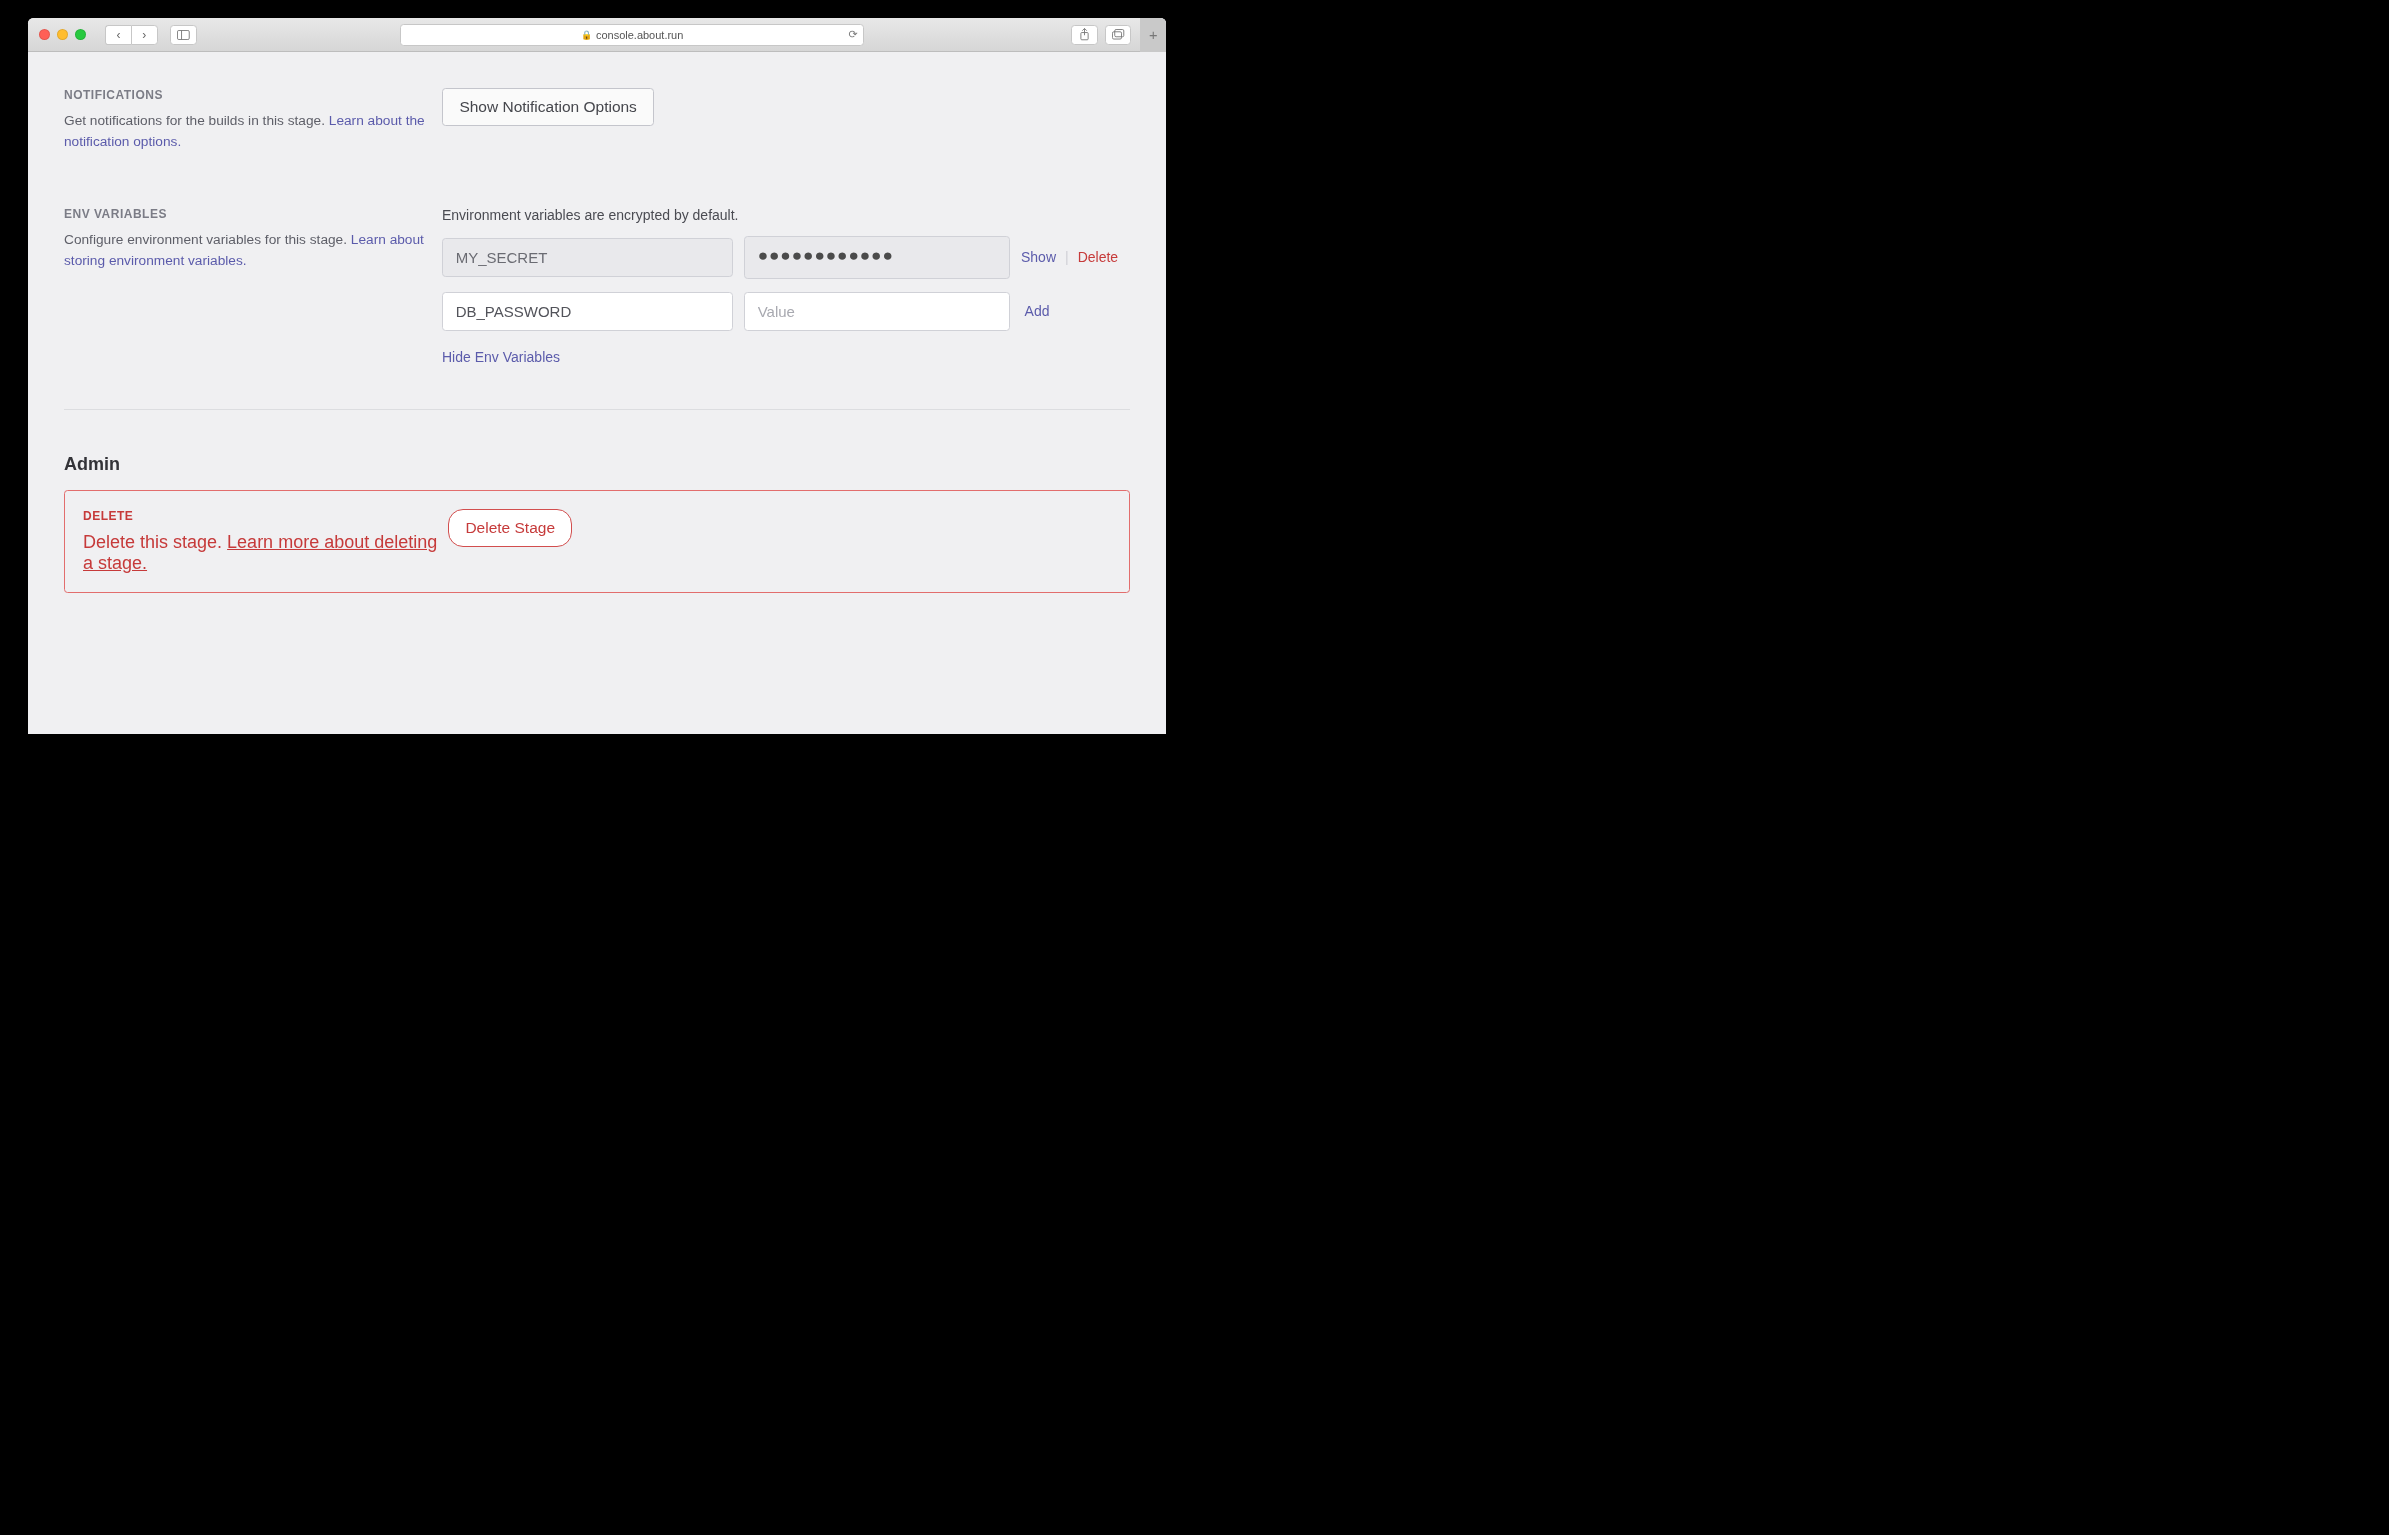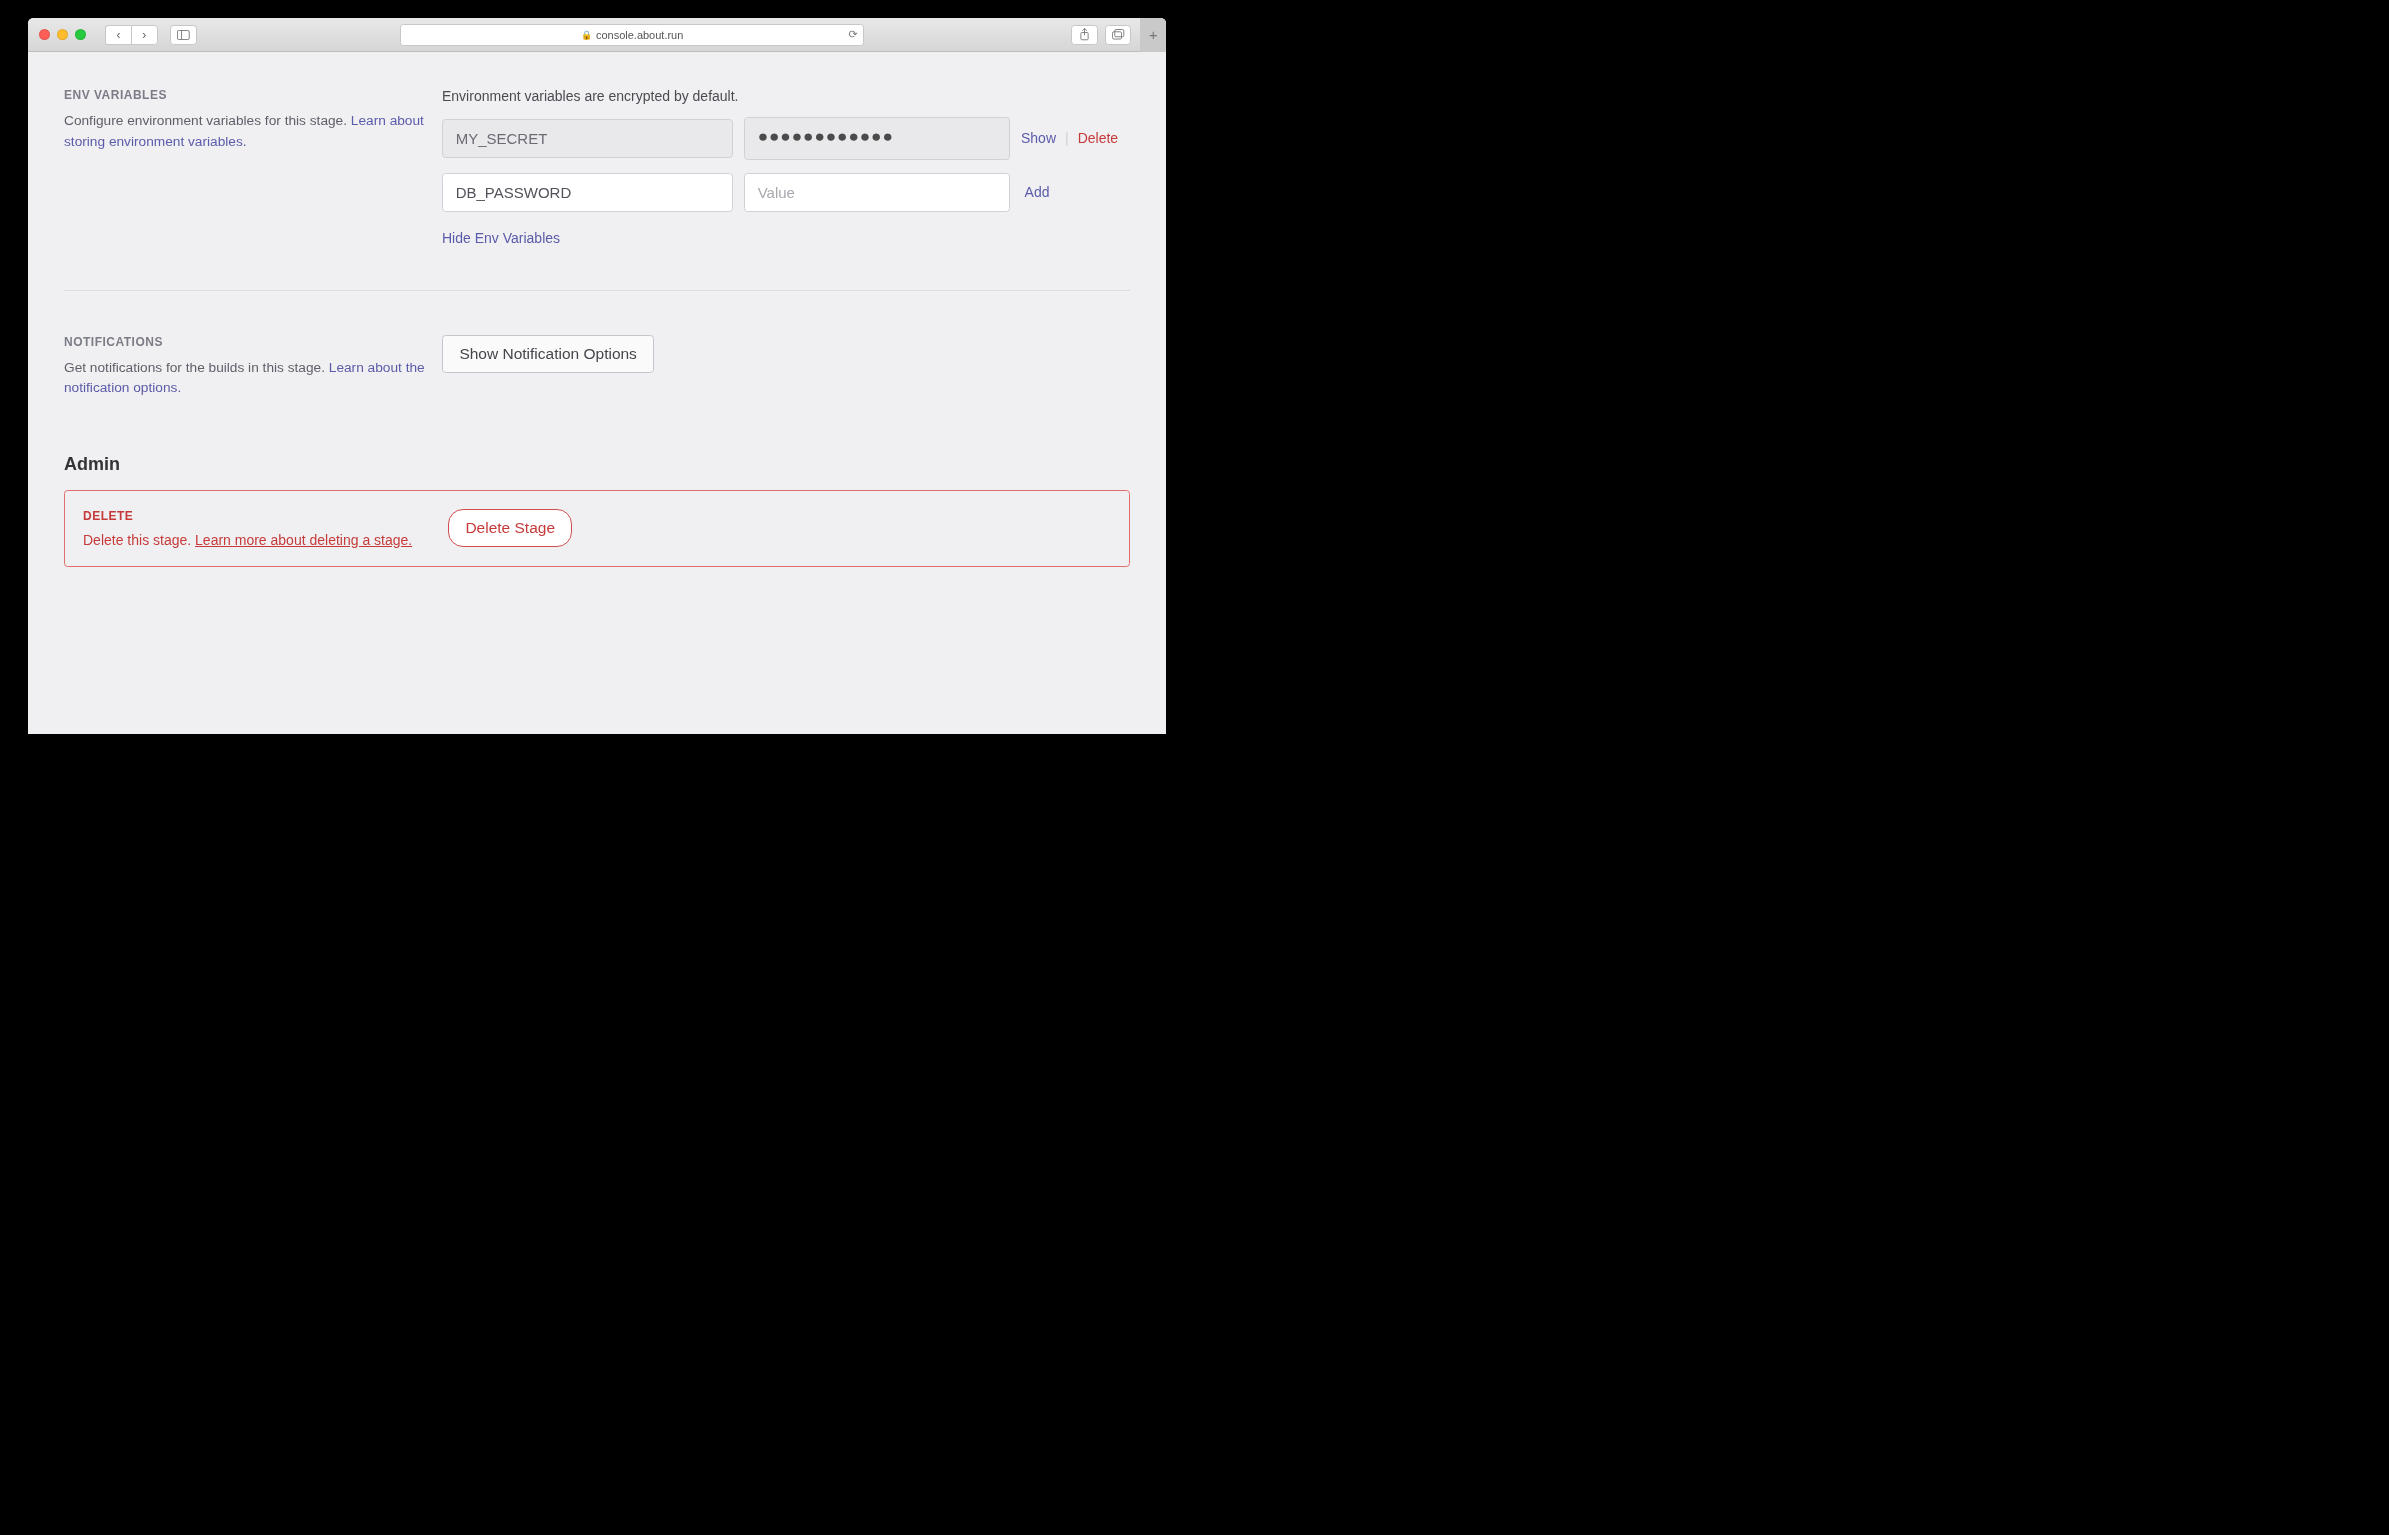--- a/index.html
+++ b/index.html
@@ -157,21 +157,21 @@
       display: flex;
     }
     .danger-title {
       font-size: 12px;
       font-weight: 600;
       letter-spacing: 0.5px;
       color: #c63a3a;
       text-transform: uppercase;
       margin-bottom: 9px;
     }
-    .danger-desc { font-size: 14px; color: #c63a3a; }
+    .danger-desc { font-size: 18px; color: #c63a3a; }
     .danger-desc a { color: #c63a3a; text-decoration: underline; }
     .btn-danger {
       background: #fff;
       border: 1.4px solid #d24e4e;
       color: #c63a3a;
       border-radius: 15px;
       padding: 9px 16.4px;
       font-size: 15.5px;
       cursor: pointer;
     }
@@ -215,20 +215,32 @@
             <rect x="3" y="0.5" width="10" height="8" rx="1.5" fill="none" stroke="#777"></rect>
           </svg>
       </div>
       <div class="new-tab">+</div>
     </div>
   </div>
 
   <div class="page">
     <div class="content">
 
+
+      <div class="section" style="padding-bottom:46px;border-bottom:none;margin-bottom:9px;">
+        <div class="left-col">
+          <div class="sec-title">NOTIFICATIONS</div>
+          <div class="sec-desc">
+            <span>Get notifications for the builds in this stage. </span><a class="link">Learn about the notification options.</a>
+          </div>
+        </div>
+        <div class="right-col">
+          <button class="btn">Show Notification Options</button>
+        </div>
+      </div>
 
       <div class="section">
         <div class="left-col">
           <div class="sec-title">ENV VARIABLES</div>
           <div class="sec-desc">
             <span>Configure environment variables for this stage. </span><a class="link">Learn about storing environment variables.</a>
           </div>
         </div>
         <div class="right-col">
           <div class="lead-text">Environment variables are encrypted by default.</div>
@@ -246,32 +258,20 @@
           <div class="env-row">
             <input class="env-input key" value="DB_PASSWORD" style="">
             <input class="env-input val" placeholder="Value" style="">
             <span class="add-link">Add</span>
           </div>
 
           <span class="hide-link">Hide Env Variables</span>
         </div>
       </div>
 
-      <div class="section" style="padding-bottom:46px;border-bottom:none;margin-bottom:9px;">
-        <div class="left-col">
-          <div class="sec-title">NOTIFICATIONS</div>
-          <div class="sec-desc">
-            <span>Get notifications for the builds in this stage. </span><a class="link">Learn about the notification options.</a>
-          </div>
-        </div>
-        <div class="right-col">
-          <button class="btn">Show Notification Options</button>
-        </div>
-      </div>
-
       <div class="admin-title">Admin</div>
       <div class="danger-box">
         <div class="left-col" style="width:365px">
           <div class="danger-title">DELETE</div>
           <div class="danger-desc">
             <span>Delete this stage. </span><a>Learn more about deleting a stage.</a>
           </div>
         </div>
         <div>
           <button class="btn-danger">Delete Stage</button>

